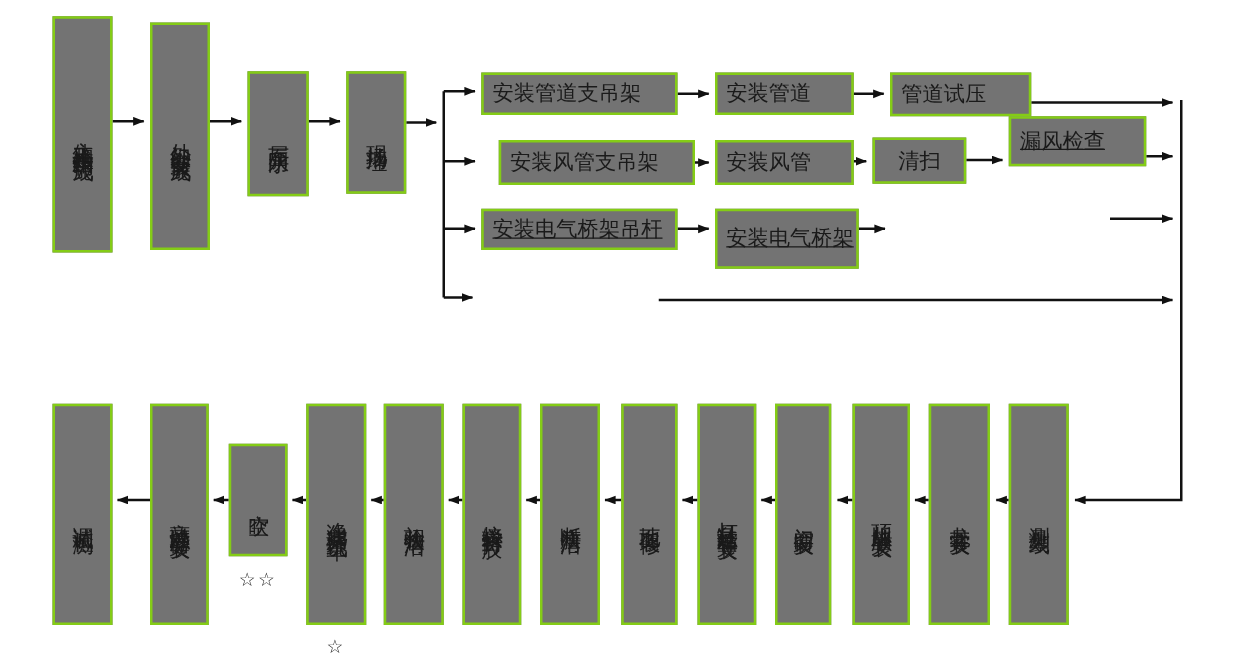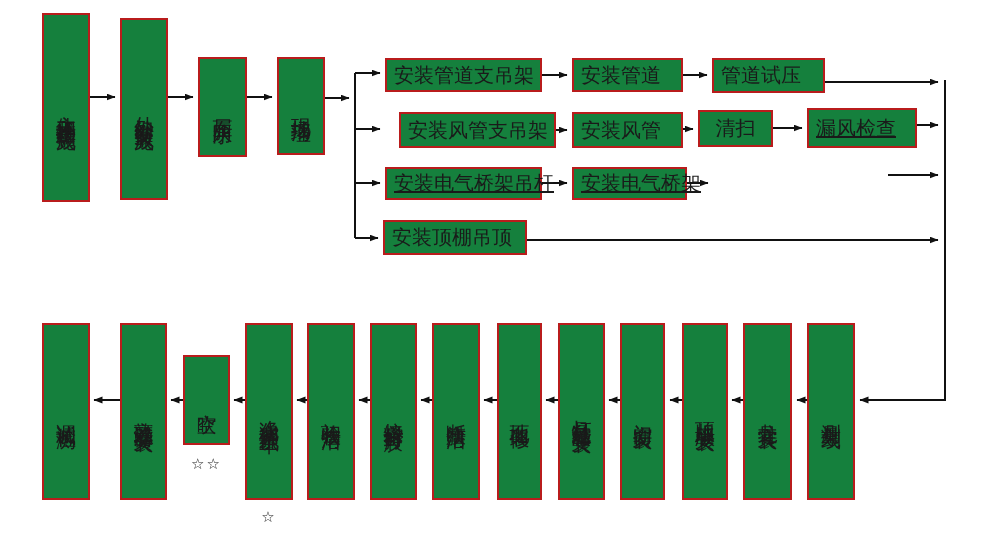--- a/index.html
+++ b/index.html
@@ -7,26 +7,26 @@
     position:relative;
     width:1000px;height:537px;
     background:#ffffff;
     font-family:"Liberation Sans","DejaVu Sans",sans-serif;
     color:#1a1a1a;
     overflow:hidden;
   }
   .box{
     position:absolute;
     box-sizing:border-box;
-    border:2px solid #b91c1c;
-    background:#15803d;
+    border:2px solid #84cc16;
+    background:#737373;
     display:flex;
     align-items:center;
     justify-content:center;
-    font-size:20px;
+    font-size:17px;
     line-height:1.05;
     white-space:nowrap;
   }
   .h{justify-content:flex-start;padding-left:7px;}
   .hc{justify-content:center;}
   .v{writing-mode:vertical-rl;text-orientation:upright;letter-spacing:2px;}
   .u{text-decoration:underline;}
   .star{
     position:absolute;
     font-size:15px;
@@ -96,26 +96,25 @@
   <div class="box v" style="left:198px;top:57px;width:49px;height:100px;">屋面防水</div>
   <div class="box v" style="left:277px;top:57px;width:48px;height:98px;">现场清理</div>
 
   <div class="box h" style="left:385px;top:58px;width:157px;height:34px;">安装管道支吊架</div>
   <div class="box h" style="left:712px;top:58px;width:113px;height:35px;">管道试压</div>
   <div class="box h" style="left:572px;top:58px;width:111px;height:34px;">安装管道</div>
 
   <div class="box h" style="left:399px;top:112px;width:157px;height:36px;">安装风管支吊架</div>
   <div class="box hc" style="left:698px;top:110px;width:75px;height:37px;">清扫</div>
   <div class="box h" style="left:572px;top:112px;width:111px;height:36px;">安装风管</div>
-  <div class="box h u" style="left:807px;top:108px;width:110px;height:40px;">漏风检查</div>
+  <div class="box h u" style="left:807px;top:93px;width:110px;height:40px;">漏风检查</div>
 
   <div class="box h u" style="left:385px;top:167px;width:157px;height:33px;">安装电气桥架吊杆</div>
-  <div class="box h u" style="left:572px;top:167px;width:115px;height:33px;">安装电气桥架</div>
+  <div class="box h u" style="left:572px;top:167px;width:115px;height:48px;">安装电气桥架</div>
 
-  <div class="box h" style="left:383px;top:220px;width:144px;height:35px;">安装顶棚吊顶</div>
 
   <div class="box v" style="left:807px;top:323px;width:48px;height:177px;">测量划线</div>
   <div class="box v" style="left:743px;top:323px;width:49px;height:177px;">龙骨安装</div>
   <div class="box v" style="left:682px;top:323px;width:46px;height:177px;">顶版墙版安装</div>
   <div class="box v" style="left:620px;top:323px;width:45px;height:177px;">门窗安装</div>
   <div class="box v" style="left:558px;top:323px;width:47px;height:177px;">灯具过滤箱等安装</div>
   <div class="box v" style="left:497px;top:323px;width:45px;height:177px;">地面装修</div>
   <div class="box v" style="left:432px;top:323px;width:48px;height:177px;">断膜清洁</div>
   <div class="box v" style="left:370px;top:323px;width:47px;height:177px;">接缝密封打胶</div>
   <div class="box v" style="left:307px;top:323px;width:48px;height:177px;">初验收清洁</div>

